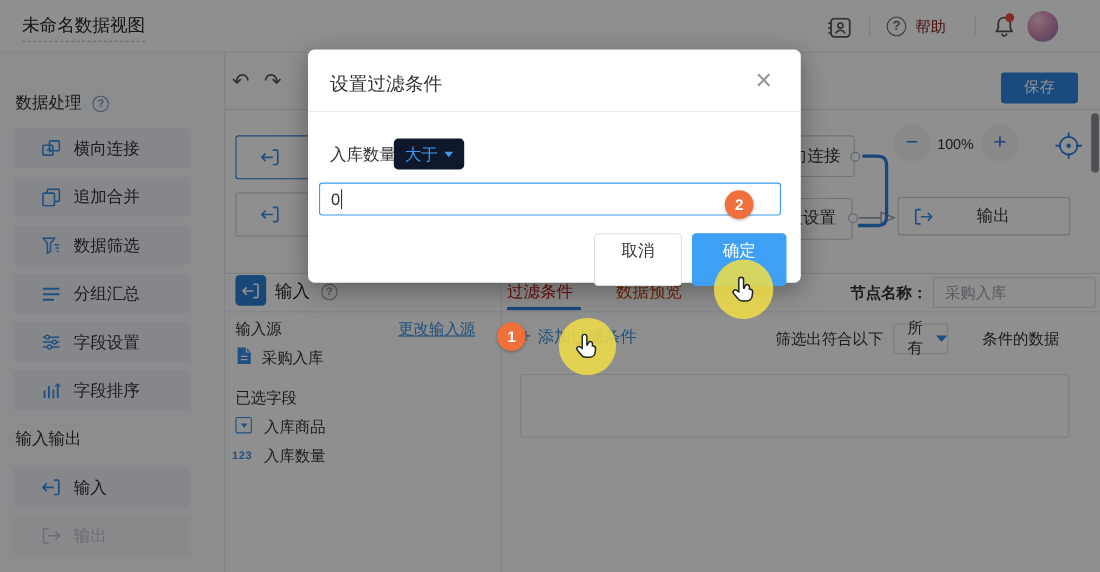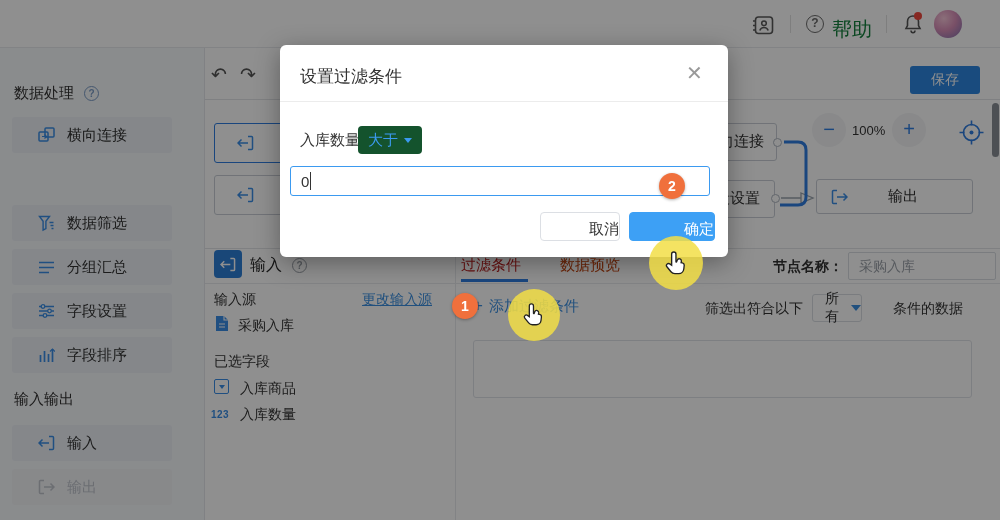--- a/index.html
+++ b/index.html
@@ -5,21 +5,21 @@
   * { margin:0; padding:0; box-sizing:border-box; }
   html,body { width:1000px; height:520px; }
   body { font-family:"Liberation Sans","DejaVu Sans",sans-serif; background:#fff; }
   #app { position:relative; width:1000px; height:520px; overflow:hidden; background:#fff; }
   .abs { position:absolute; }
 
   
   .topbar { left:0; top:0; width:1000px; height:48px; background:#fff; border-bottom:1px solid #e8eaed; z-index:1; }
   .doc-title { left:20px; top:13px; font-size:16px; color:#262626; padding-bottom:3px; border-bottom:1px dashed #bcbcbc; }
   .tb-divider { width:1px; height:18px; background:#e0e0e0; top:15px; }
-  .help-text { font-size:20px; color:#15803d; top:16px; }
+  .help-text { font-size:14px; color:#7f1d1d; top:16px; }
   .qcircle { width:18px; height:18px; border:1.5px solid #6b6b6b; border-radius:50%; color:#6b6b6b;
              font-size:12px; line-height:15px; text-align:center; font-weight:bold; }
   .avatar { width:28px; height:28px; border-radius:50%;
             background:radial-gradient(circle at 35% 30%, #f7c6d9 0%, #d98fb8 45%, #7e6fae 100%); }
   .bell-dot { width:8px; height:8px; border-radius:50%; background:#f0483e; }
 
   
   .sidebar { left:0; top:48px; width:205px; height:472px; background:#f7f9fb; border-right:1px solid #e4e7ec; z-index:1; }
   .side-section { left:14px; font-size:15px; color:#333; font-weight:500; }
   .side-item { left:12px; width:160px; height:36px; background:#edf1f7; border-radius:3px;
@@ -65,42 +65,43 @@
           display:flex; align-items:center; padding:0 14px 0 10px; gap:8px; font-size:14px; color:#333; z-index:1; cursor:pointer; }
 
   
   .overlay { left:0; top:0; width:1000px; height:520px; background:rgba(0,0,0,0.44); z-index:10; }
   .modal { left:280px; top:45px; width:448px; height:212px; background:#fff; border-radius:6px;
            box-shadow:0 6px 24px rgba(0,0,0,0.35); z-index:20; }
   .modal-title { left:20px; top:20px; font-size:17px; color:#333; font-weight:500; }
   .modal-close { left:406px; top:16px; font-size:20px; color:#999; cursor:pointer; }
   .modal-divider { left:0; top:56px; width:448px; height:1px; background:#ececec; }
   .modal-field { left:20px; top:86px; font-size:15px; color:#333; }
-  .op-pill { left:78px; top:81px; height:28px; background:#14532d; border-radius:4px;
+  .op-pill { left:78px; top:81px; height:28px; background:#0f172a; border-radius:4px;
              display:flex; align-items:center; padding:0 10px; gap:6px; font-size:15px; color:#3B9AF0; cursor:pointer; }
   .op-pill .caret-down { border-top-color:#3B9AF0; border-left-width:4px; border-right-width:4px; border-top-width:5px; }
   .modal-input { left:10px; top:121px; width:420px; height:30px; border:1px solid #3B9AF0; border-radius:3px;
                  display:flex; align-items:center; padding-left:10px; font-size:15px; color:#333; background:#fff; }
   .caret-bar { width:1px; height:18px; background:#333; margin-left:1px; }
-  .btn { height:29px; border-radius:4px; font-size:15px; text-align:right; line-height:32px; cursor:pointer; }
+  .btn { height:48px; border-radius:4px; font-size:15px; text-align:center; line-height:32px; cursor:pointer; }
   .btn-cancel { left:260px; top:167px; width:80px; background:#fff; border:1px solid #dcdfe4; color:#333; }
   .btn-ok { left:349px; top:167px; width:86px; background:#3DA0F5; border:1px solid #3DA0F5; color:#fff; }
 
   
   .step-badge { width:26px; height:26px; border-radius:50%; background:#F0703C; color:#fff; font-size:14px;
                 font-weight:bold; text-align:center; line-height:26px; box-shadow:0 1px 3px rgba(0,0,0,.3); z-index:40; }
   .cursor-spot { border-radius:50%; background:rgba(242,222,70,0.85); z-index:35;
                  display:flex; align-items:center; justify-content:center; }
 </style>
 </head>
 <body>
 
 <div id="app">
 
   <div class="abs topbar"></div>
+  <div class="abs doc-title" style="z-index:1;">未命名数据视图</div>
 
   <div class="abs" style="left:752px; top:16px; z-index:1;">
     <svg width="22" height="19" viewBox="0 0 22 19">
         <rect x="3.5" y="1" width="17" height="16.5" rx="3" fill="none" stroke="#5a5a5a" stroke-width="1.6"></rect>
         <circle cx="12" cy="7.2" r="2.3" fill="none" stroke="#5a5a5a" stroke-width="1.5"></circle>
         <path d="M7.8 14.5c.7-2 2.3-3 4.2-3s3.5 1 4.2 3" fill="none" stroke="#5a5a5a" stroke-width="1.5"></path>
         <path d="M1 5h3M1 9.5h3M1 14h3" stroke="#5a5a5a" stroke-width="1.5"></path>
       </svg>
   </div>
   <div class="abs tb-divider" style="left:790px; z-index:1;"></div>
@@ -122,20 +123,27 @@
     <span style="display:inline-block;vertical-align:1px;margin-left:6px;width:15px;height:15px;border:1.3px solid #7a9cc6;border-radius:50%;color:#7a9cc6;font-size:10px;line-height:13px;text-align:center;font-weight:bold;">?</span>
   </div>
 
   <div class="abs side-item" style="top:117px; z-index:1;">
     <svg width="17" height="17" viewBox="0 0 17 17">
         <rect x="1" y="5" width="9" height="9" rx="1" fill="none" stroke="#3a8ee6" stroke-width="1.5"></rect>
         <rect x="7" y="1" width="9" height="9" rx="1" fill="none" stroke="#3a8ee6" stroke-width="1.5"></rect>
         <path d="M4 9.5h4M6.5 7.5l2 2-2 2" fill="none" stroke="#3a8ee6" stroke-width="1.2"></path>
       </svg>
     <span class="lbl">横向连接</span>
+  </div>
+  <div class="abs side-item" style="top:161px; z-index:1;">
+    <svg width="17" height="17" viewBox="0 0 17 17">
+        <rect x="1" y="4.5" width="10.5" height="11.5" rx="1" fill="none" stroke="#3a8ee6" stroke-width="1.5"></rect>
+        <path d="M5 4.5V2a1 1 0 0 1 1-1h9a1 1 0 0 1 1 1v9a1 1 0 0 1-1 1h-3.2" fill="none" stroke="#3a8ee6" stroke-width="1.5"></path>
+      </svg>
+    <span class="lbl">追加合并</span>
   </div>
   <div class="abs side-item" style="top:205px; z-index:1;">
     <svg width="17" height="17" viewBox="0 0 17 17">
         <path d="M1.5 1.5h10l-3.6 4.8v7.2l-2.8 1.6V6.3z" fill="none" stroke="#3a8ee6" stroke-width="1.4"></path>
         <path d="M11.5 7.5h4M12.5 10.5h3M13.5 13.5h2" stroke="#3a8ee6" stroke-width="1.3"></path>
       </svg>
     <span class="lbl">数据筛选</span>
   </div>
   <div class="abs side-item" style="top:249px; z-index:1;">
     <svg width="17" height="15" viewBox="0 0 17 15">

